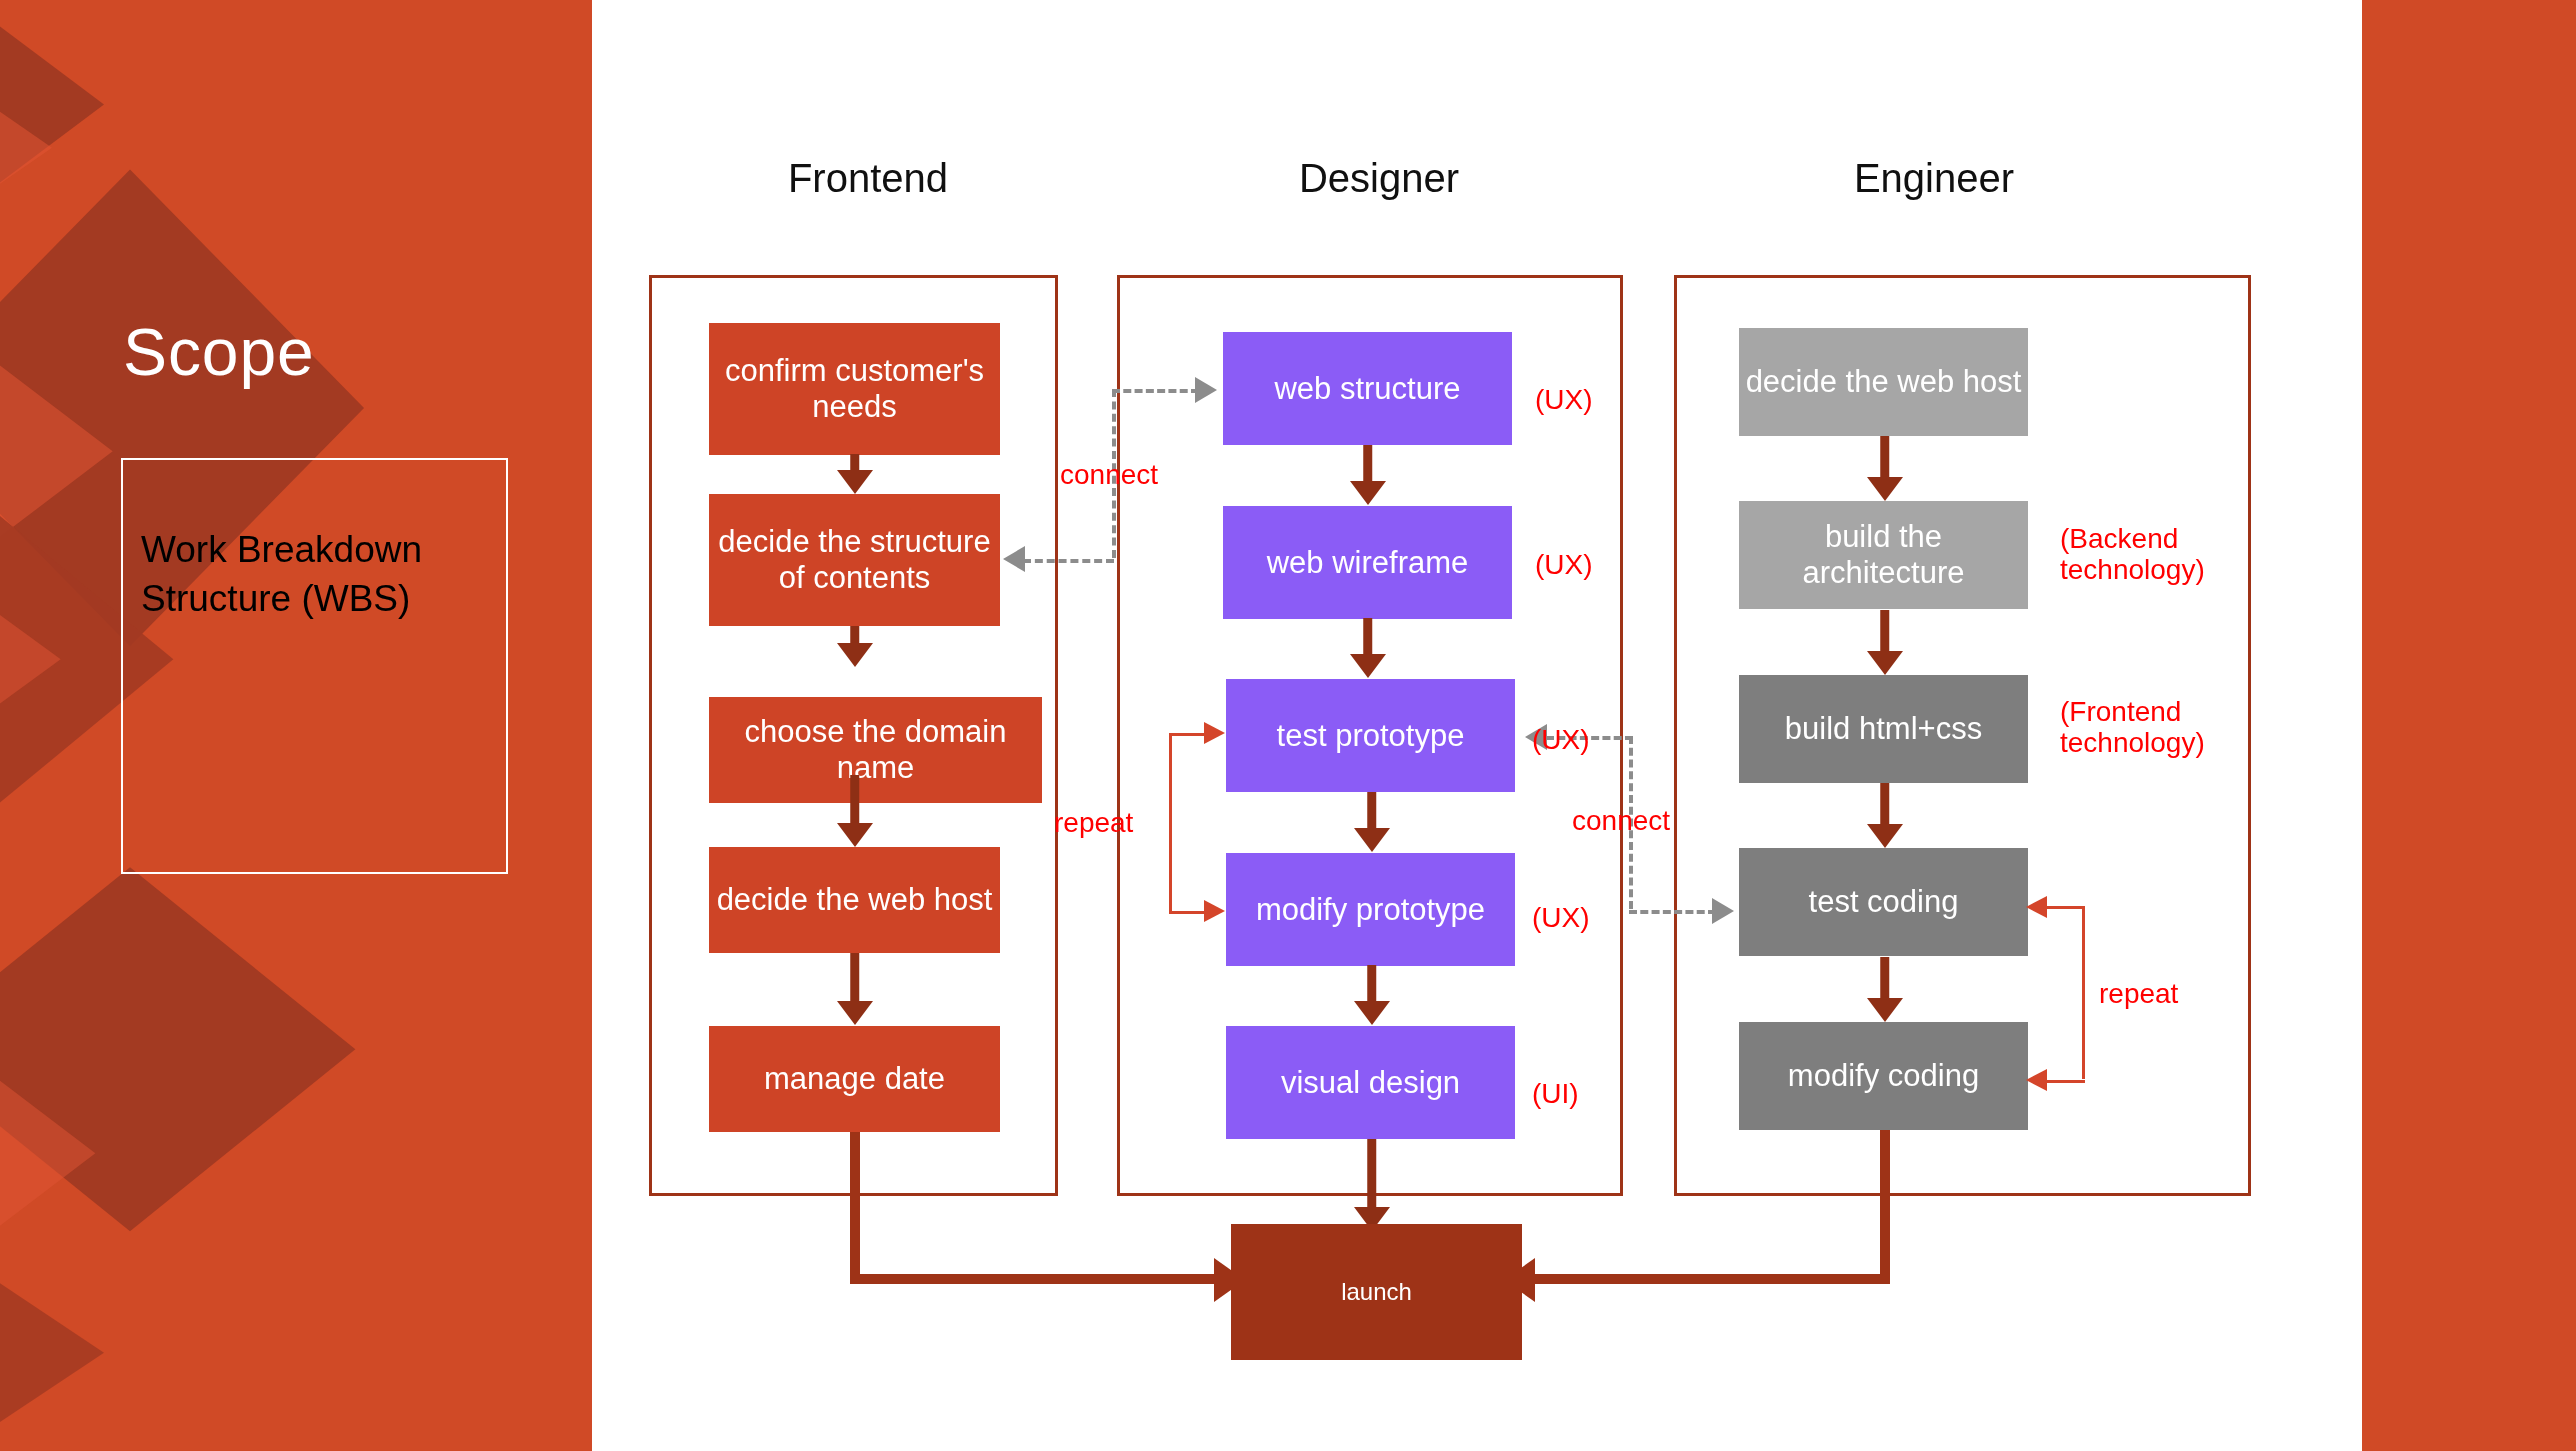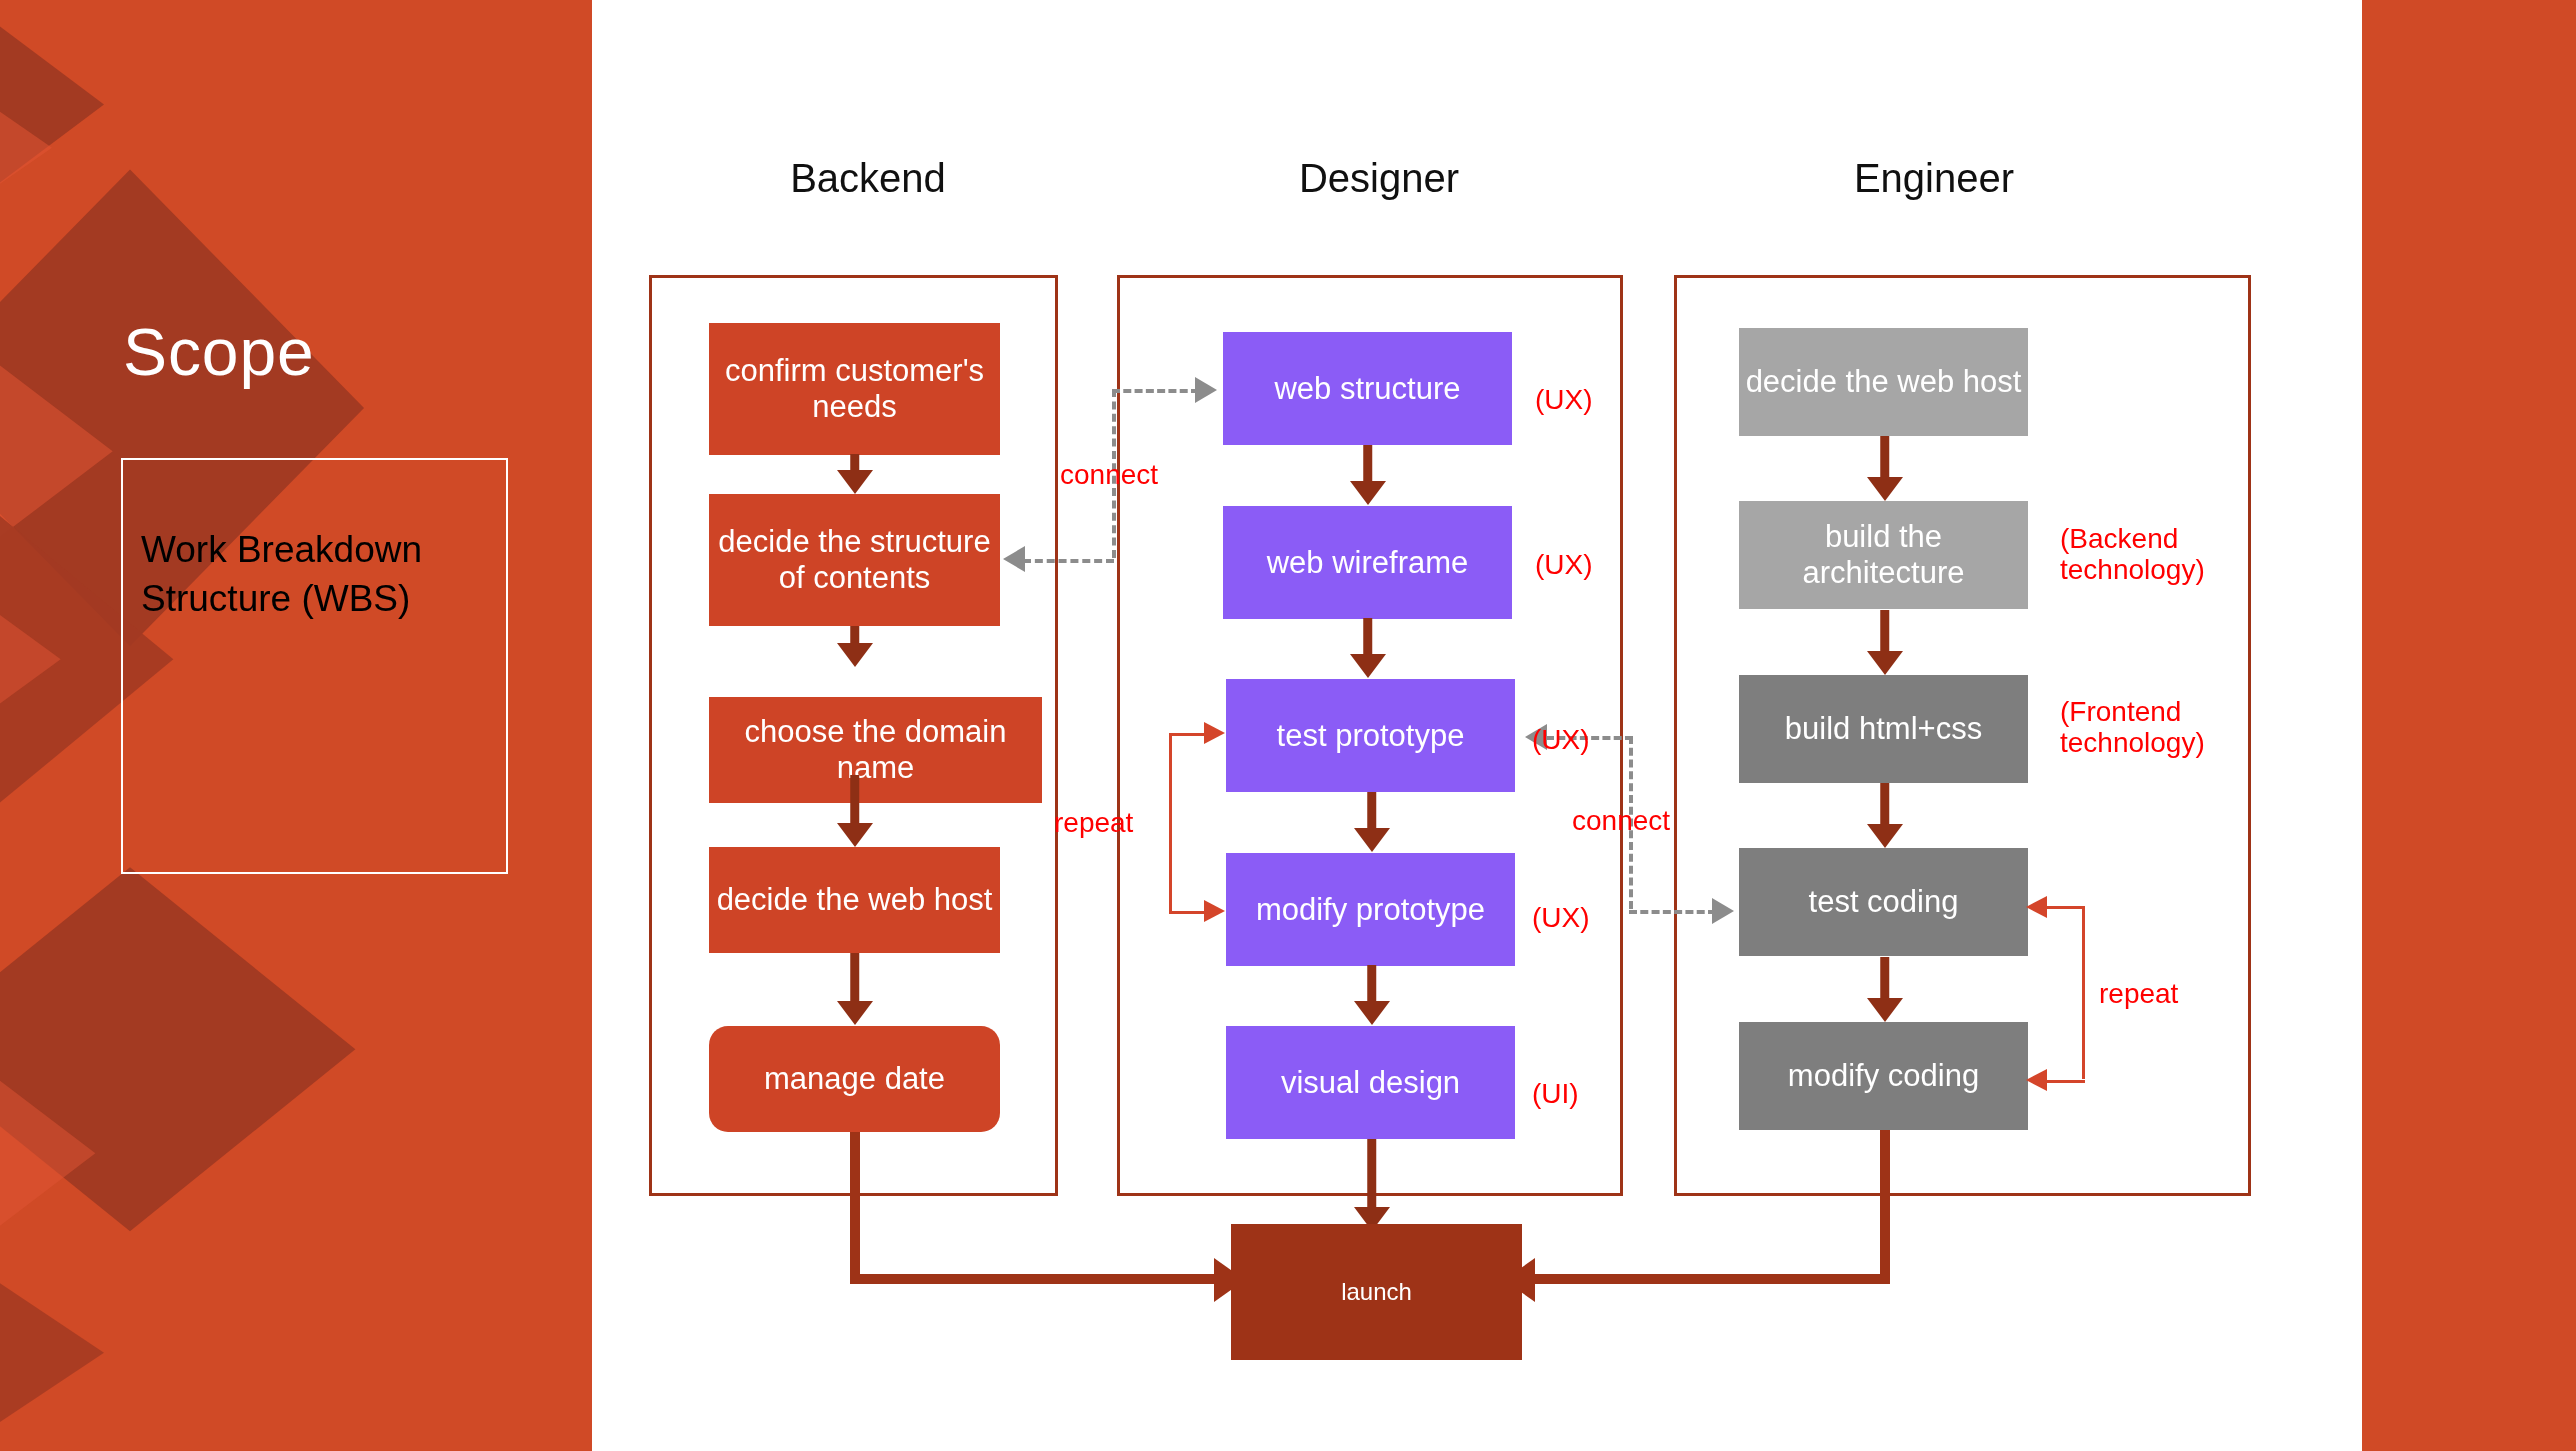--- a/index.html
+++ b/index.html
@@ -125,33 +125,33 @@
       <polygon points="-140,1140 110,1330 -140,1520" fill="#E05433" opacity="0.5"></polygon>
       <polygon points="-120,1400 120,1560 -120,1720" fill="#A33A22" opacity="0.85"></polygon>
     </svg>
     <div id="scope-title">Scope</div>
     <div id="wbs-box"></div>
     <div id="wbs-text">Work Breakdown Structure (WBS)</div>
   </div>
 
   <div id="right-panel"></div>
 
-  <div class="lane-header" style="left:651px;top:156px;width:434px;">Backend</div>
+  <div class="lane-header" style="left:651px;top:156px;width:434px;">Frontend</div>
   <div class="lane-header" style="left:1136px;top:156px;width:486px;">Designer</div>
   <div class="lane-header" style="left:1648px;top:156px;width:572px;">Engineer</div>
 
   <div class="lane" style="left:649px;top:275px;width:409px;height:921px;"></div>
   <div class="lane" style="left:1117px;top:275px;width:506px;height:921px;"></div>
   <div class="lane" style="left:1674px;top:275px;width:577px;height:921px;"></div>
 
   <div class="node n-mgr" style="left:709px;top:323px;width:291px;height:132px;">confirm customer's needs</div>
   <div class="node n-mgr" style="left:709px;top:494px;width:291px;height:132px;">decide the structure of contents</div>
   <div class="node n-mgr" style="left:709px;top:669px;width:333px;height:106px;margin-top:28px;">choose the domain name</div>
   <div class="node n-mgr" style="left:709px;top:847px;width:291px;height:106px;">decide the web host</div>
-  <div class="node n-mgr" style="left:709px;top:1026px;width:291px;height:106px;border-radius:19px;">manage date</div>
+  <div class="node n-mgr" style="left:709px;top:1026px;width:291px;height:106px;">manage date</div>
 
   <div class="varrow" style="left:824px;top:454px;width:61px;height:40px;">
     <div class="shaft" style="height:17.3px;"></div>
       <div class="head" style="top:15.6px;"></div>
   </div>
   <div class="varrow" style="left:824px;top:626px;width:61px;height:42px;">
     <div class="shaft" style="height:19px;"></div>
       <div class="head" style="top:17.3px;"></div>
   </div>
   <div class="varrow" style="left:824px;top:775px;width:61px;height:73px;">

